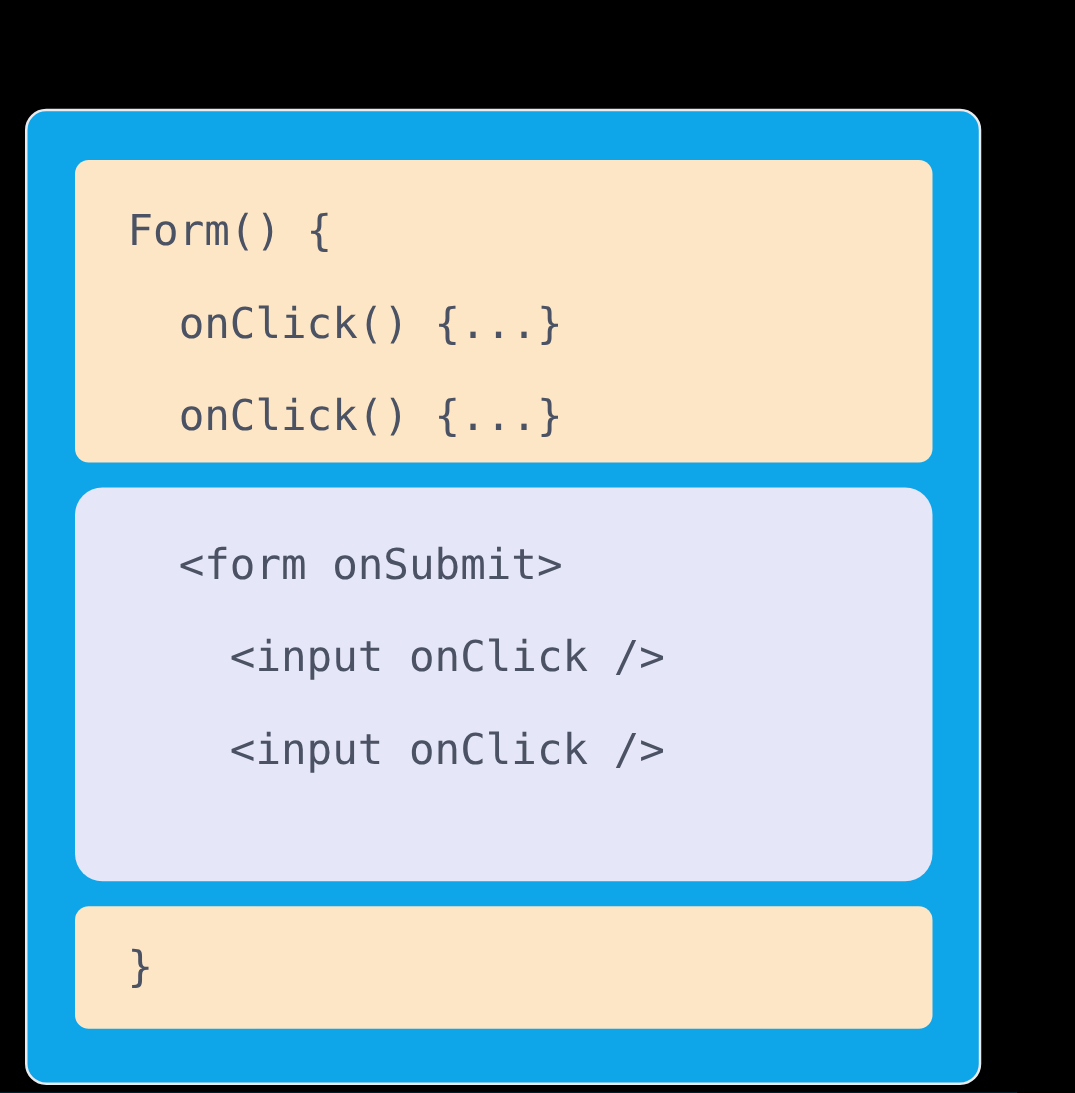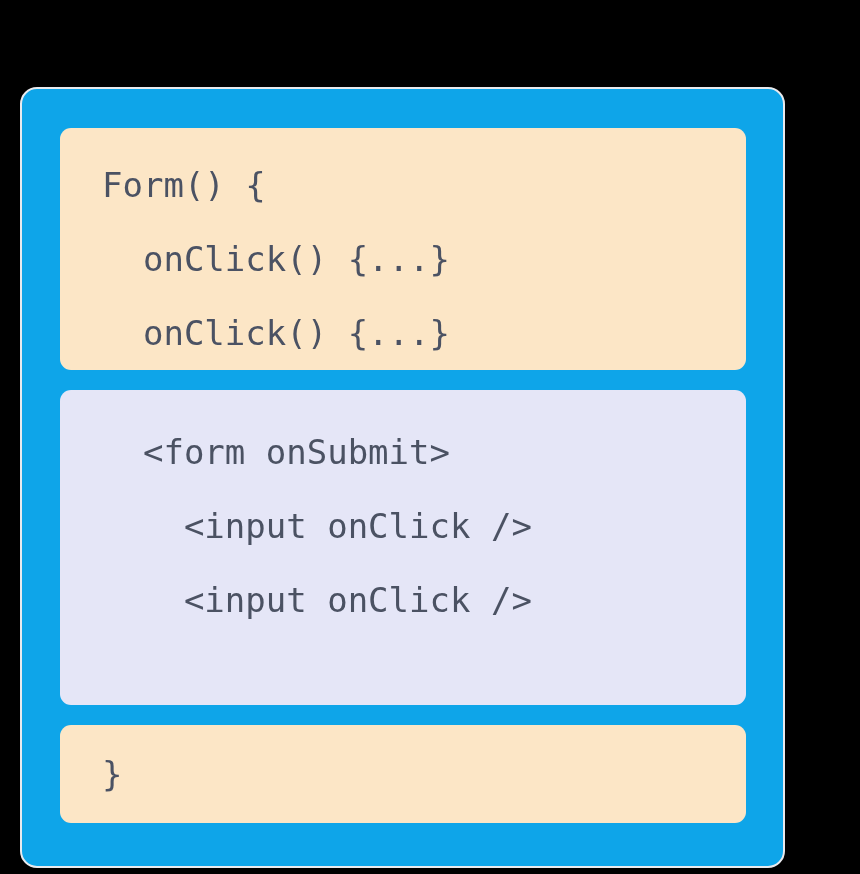--- a/index.html
+++ b/index.html
@@ -38,21 +38,21 @@
   .panel {
     position: absolute;
     left: 38px;            
     width: 686px;
     box-sizing: border-box;
     border-radius: 11px;
     overflow: hidden;
   }
 
   .panel.component   { background: #fce6c6; }
-  .panel.markup      { background: #e5e6f7; }
+  .panel.markup      { background: #e5e6f7; border-radius: 22px; }
 
   
   #panel-component-header { top: 39px;  height: 242px; }   
   #panel-markup           { top: 301px; height: 315px; }   
   #panel-component-footer { top: 636px; height: 98px; }    
 
   .code-line {
     font-family: "DejaVu Sans Mono", monospace;
     font-size: 34px;
     line-height: 74px;

